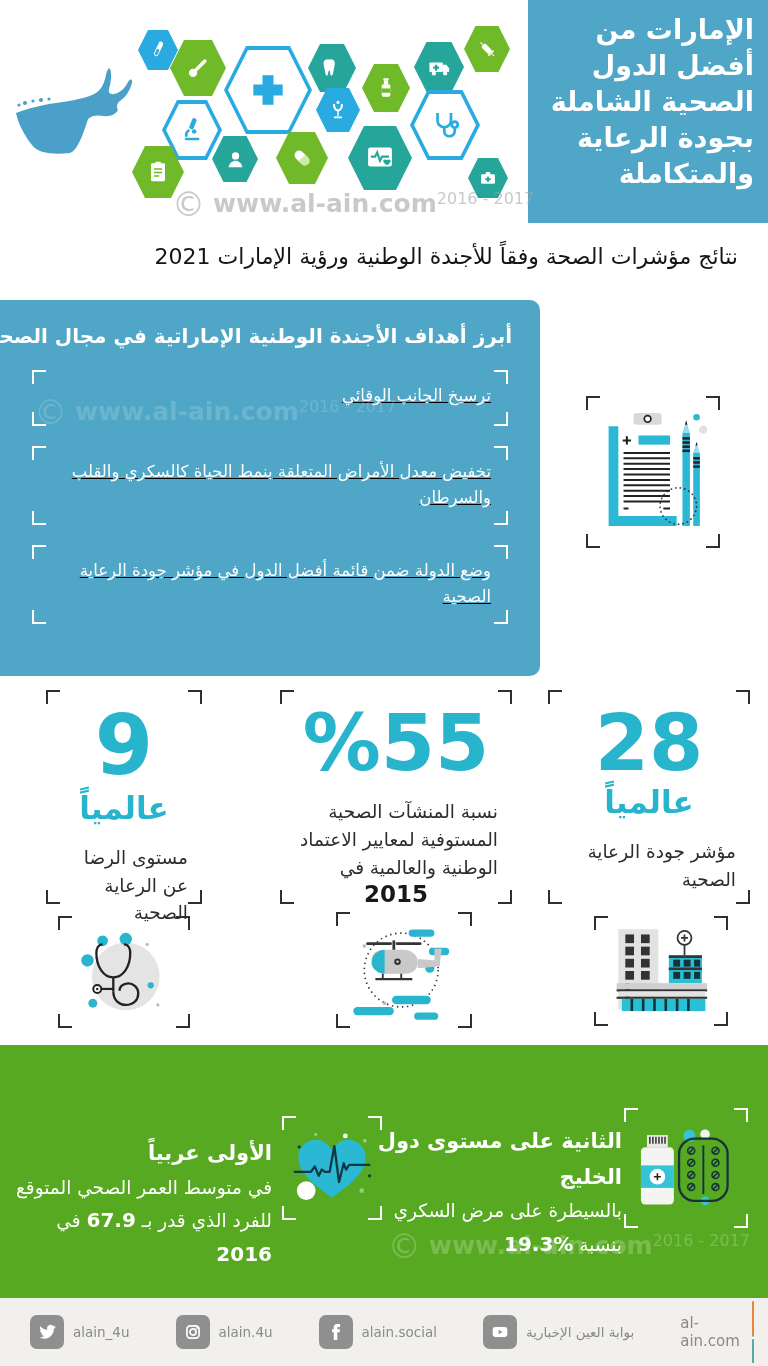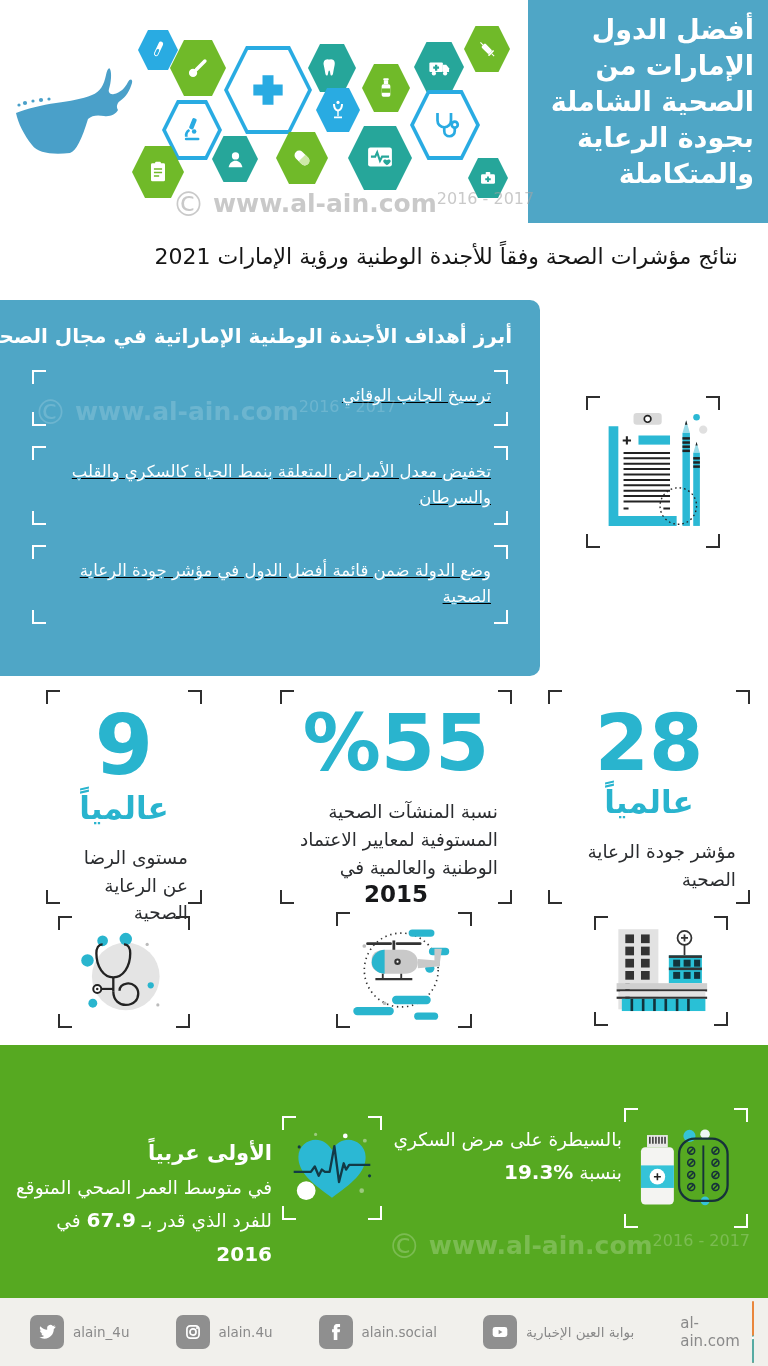--- a/index.html
+++ b/index.html
@@ -260,22 +260,22 @@
   <div class="hex teal" style="left:468px;top:158px;width:40px;height:40px">
     <svg width="22" height="22" viewBox="0 0 24 24">
       <rect x="9.5" y="5.4" width="5" height="3.2" rx="1" fill="#fff"></rect>
       <rect x="4.4" y="8" width="15.2" height="10.4" rx="1.6" fill="#fff"></rect>
       <path fill="#26a69a" d="M11 10.4h2v2h2v2h-2v2h-2v-2H9v-2h2z"></path>
       </svg>
   </div>
 </div>
 
 <div class="abs header-title-box">
+  <div class="header-line">الإمارات من</div>
   <div class="header-line">أفضل الدول</div>
-  <div class="header-line">الإمارات من</div>
   <div class="header-line">الصحية الشاملة</div>
   <div class="header-line">بجودة الرعاية</div>
   <div class="header-line">والمتكاملة</div>
 </div>
 
 <div class="abs wm gray" style="left:172px;top:188px">
   <span class="sym">©</span>
   <span class="col">
     <span class="site">www.al-ain.com</span>
     <span class="yrs">2016 - 2017</span>
@@ -443,20 +443,21 @@
     <path d="M48 77c0 10 7 15 14 15 9 0 14-6 14-13s-6-12-13-11c-5 .8-8 4-8 8" stroke="#222" stroke-width="2.6" fill="none"></path>
     <path d="M35 74h13" stroke="#222" stroke-width="2.4"></path>
     <circle cx="30" cy="74" r="4.5" fill="#fff" stroke="#222" stroke-width="2.2"></circle>
     <circle cx="30" cy="74" r="1.4" fill="#222"></circle>
   </svg>
 </div>
 
 <div class="abs green-band"></div>
 
 <div class="hl-text gulf-text abs">
+  <div class="hl-title">الثانية على مستوى دول الخليج</div>
   <div class="hl-line">بالسيطرة على مرض السكري</div>
   <div class="hl-line">
     <span>بنسبة </span><span class="hl-num">%19.3</span>
   </div>
 </div>
 
 <div class="abs fr white gulf-icon">
   <svg width="104" height="92" viewBox="0 0 120 100">
     <circle cx="82" cy="11" r="5.5" fill="#eef7f3"></circle>
     <circle cx="82" cy="88" r="5" fill="#35c3d8"></circle>

